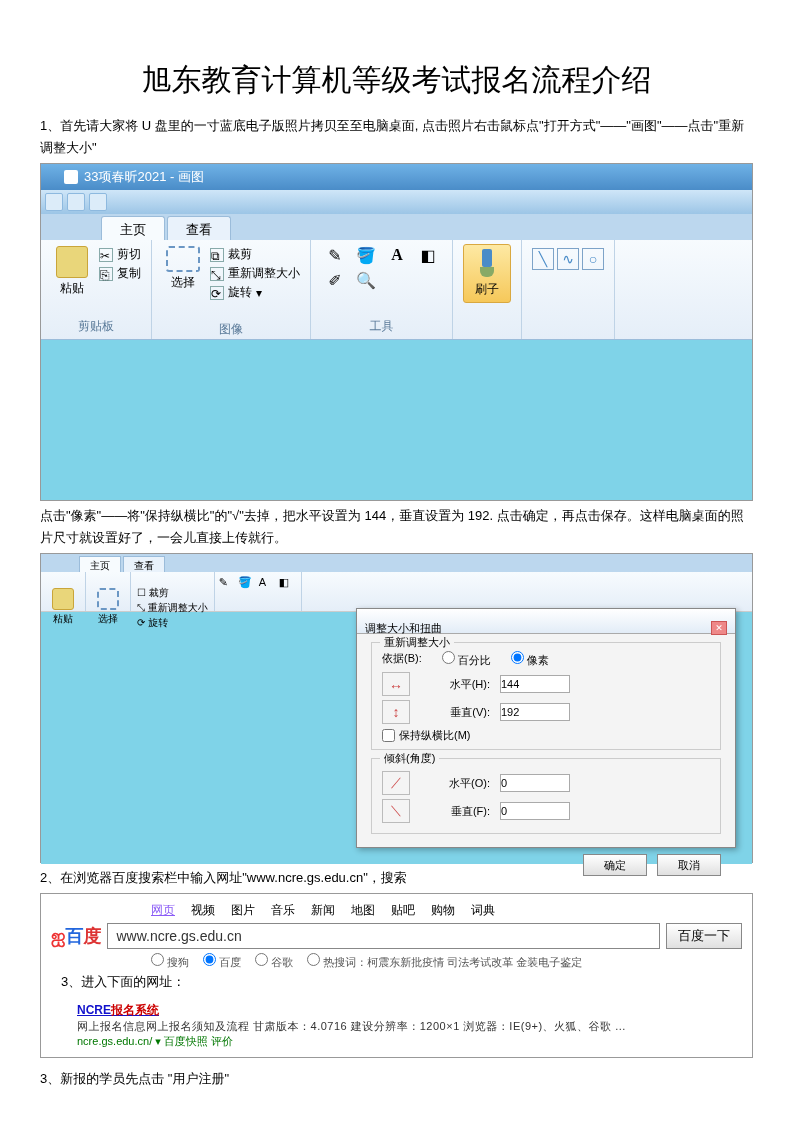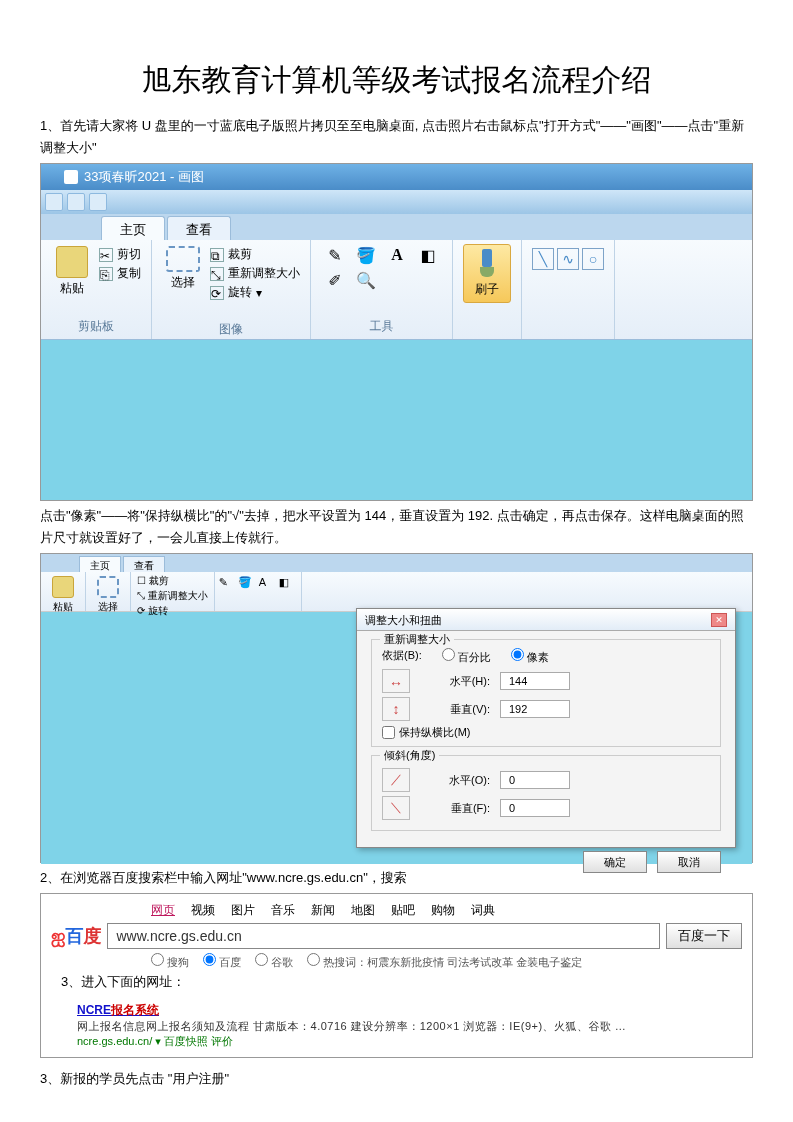--- a/index.html
+++ b/index.html
@@ -31,44 +31,44 @@
 .brush-btn{width:48px;background:linear-gradient(#fde9a3,#f6c85a);border:1px solid #d9a840;border-radius:3px;display:flex;flex-direction:column;align-items:center;justify-content:center;font-size:12px;padding:4px 0;gap:2px}
 .brush-ico{width:26px;height:30px;position:relative}
 .brush-ico::before{content:"";position:absolute;left:8px;top:0;width:10px;height:18px;background:#4a8cc8;border-radius:2px}
 .brush-ico::after{content:"";position:absolute;left:6px;top:18px;width:14px;height:10px;background:#8a6;border-radius:0 0 6px 6px}
 .shape-grid{display:flex;gap:3px;align-items:center}
 .shape{width:22px;height:22px;border:1px solid #7da3c8;display:flex;align-items:center;justify-content:center;font-size:14px;color:#4a8cc8}
 .f1-canvas{height:160px;background:#7fd3e8}
 
 .f2{height:310px;background:#fff;position:relative}
 .f2-top{height:40px;background:linear-gradient(#f7fbfe,#e5eef8);display:flex;border-bottom:1px solid #ccc}
-.f2 .grp{padding:2px 6px}
+.f2 .grp{padding:14px 6px}
 .f2 .big-btn{width:32px;font-size:10px}
 .f2 .ico{width:22px;height:22px}
 .f2-tabbar{height:18px;background:#bcd7ee;display:flex;align-items:flex-end;padding-left:38px;gap:2px}
 .f2-tab{height:16px;padding:2px 10px 0;font-size:10px;background:#f7fbfe;border:1px solid #9bbcda;border-bottom:none}
 .f2-canvas{height:252px;background:#7fd3e8}
 .dlg{position:absolute;right:16px;top:54px;width:380px;height:240px;background:#f4f4f4;border:1px solid #888;box-shadow:2px 2px 6px rgba(0,0,0,.3);font-size:11px}
-.dlg-title{height:22px;background:linear-gradient(#fff,#e2ecf7);border-bottom:1px solid #aaa;padding:4px 8px;display:flex;justify-content:space-between}
+.dlg-title{height:22px;background:linear-gradient(#fff,#e2ecf7);border-bottom:1px solid #aaa;padding:12px 8px;display:flex;justify-content:space-between}
 .dlg-title .x{width:16px;height:14px;background:#e88;border:1px solid #c55;color:#fff;text-align:center;line-height:12px;font-size:9px}
 .dlg-body{padding:8px 14px}
 .dlg-sec{border:1px solid #ccc;padding:8px 10px 6px;margin-bottom:8px;position:relative}
 .dlg-sec-title{position:absolute;top:-8px;left:8px;background:#f4f4f4;padding:0 4px;font-size:11px}
 .dlg-row{display:flex;align-items:center;gap:10px;margin:4px 0;font-size:11px}
 .dlg-row .lbl{width:70px;text-align:right}
-.dlg-row input[type=text]{width:70px;height:18px;border:1px solid #aaa;padding:0 8px;font-size:11px}
+.dlg-row input[type=text]{width:70px;height:18px;border:1px solid #aaa;padding:0 0;font-size:11px}
 .dlg-row .sw{width:28px;height:24px;border:1px solid #bbb;display:flex;align-items:center;justify-content:center;font-size:14px;color:#c44}
 .dlg-radio{display:flex;gap:20px;margin-bottom:0;font-size:11px}
 .dlg-btns{display:flex;justify-content:flex-end;gap:10px;padding:4px 14px}
 .dlg-btns button{width:64px;height:22px;font-size:11px;border:1px solid #888;background:linear-gradient(#fff,#e0e0e0)}
 .ck{display:flex;align-items:center;gap:4px;margin-top:4px;font-size:11px}
 
 .f3{padding:8px 10px 4px;font-size:12px}
 .f3-tabs{display:flex;gap:16px;margin-left:100px;margin-bottom:4px;font-size:12px}
-.f3-tabs span.on{color:#be185d;text-decoration:underline}
+.f3-tabs span.on{color:#8b5cf6;text-decoration:underline}
 .f3-row{display:flex;align-items:center;gap:6px}
 .f3-logo{font-size:18px;font-weight:700;color:#d33}
 .f3-logo .b{color:#26d}
 .f3-inp{flex:1;height:26px;border:1px solid #888;padding:0 8px;font-size:14px;color:#333}
 .f3-btn{width:76px;height:26px;border:1px solid #888;background:linear-gradient(#fff,#e0e0e0);font-size:13px}
 .f3-opts{display:flex;gap:14px;margin-left:100px;margin-top:4px;font-size:11px;color:#555;align-items:center}
 .f3-result{margin:6px 0 2px 26px;padding:2px 0;font-size:12px}
 .f3-result .t{color:#11c;text-decoration:underline;font-weight:700}
 .f3-result .t .r{color:#c00}
 .f3-result .snip{font-size:11px;color:#333;letter-spacing:0.5px}

